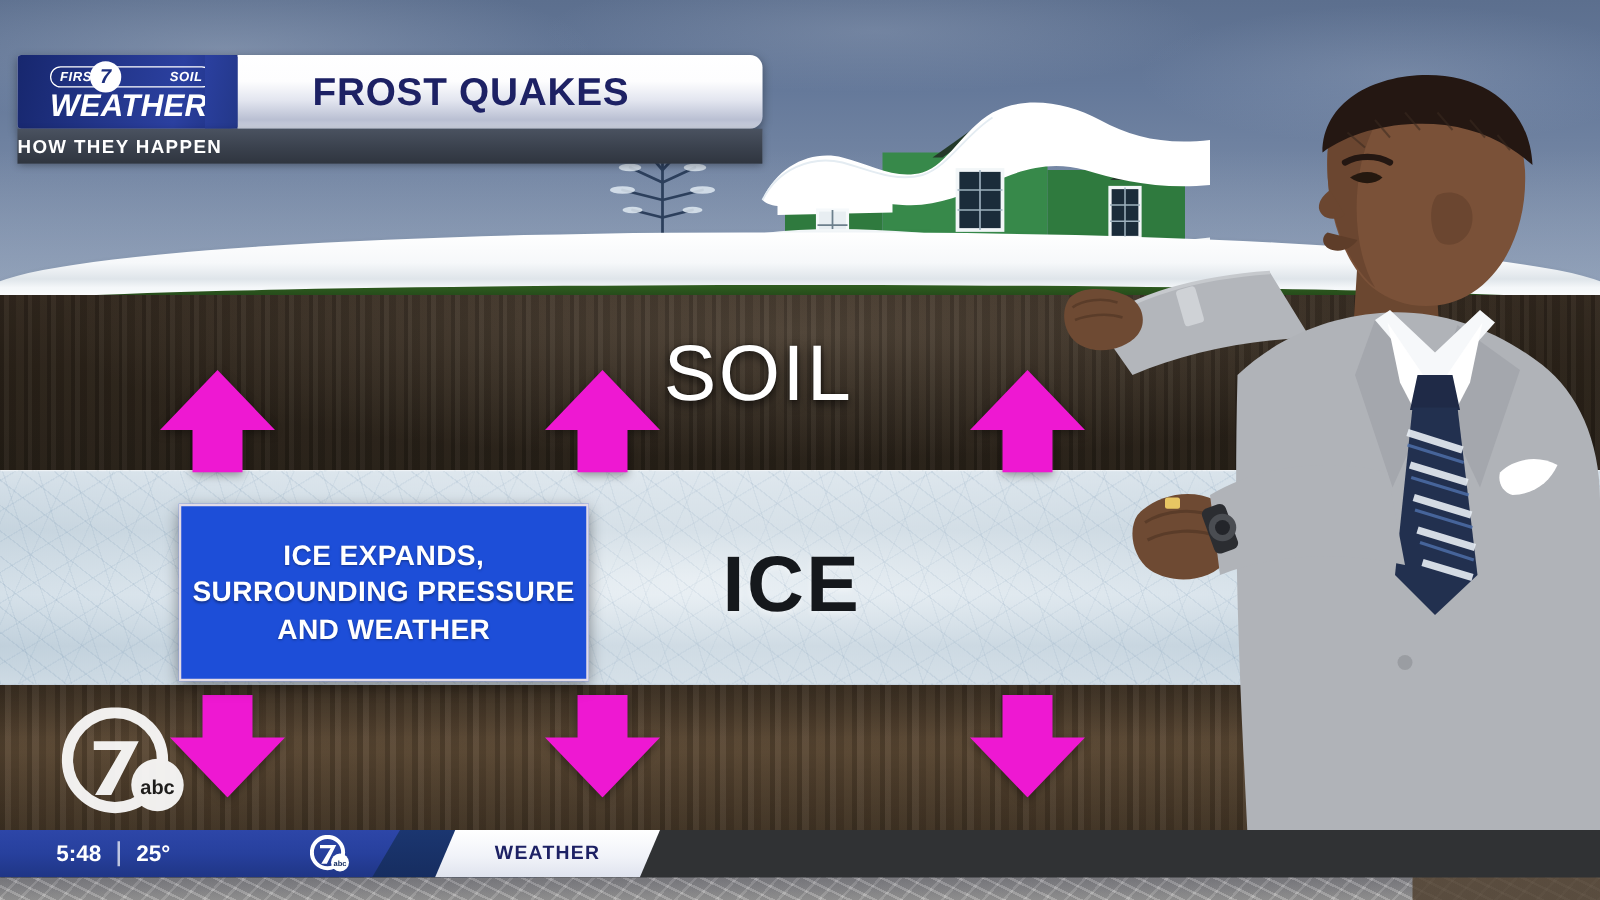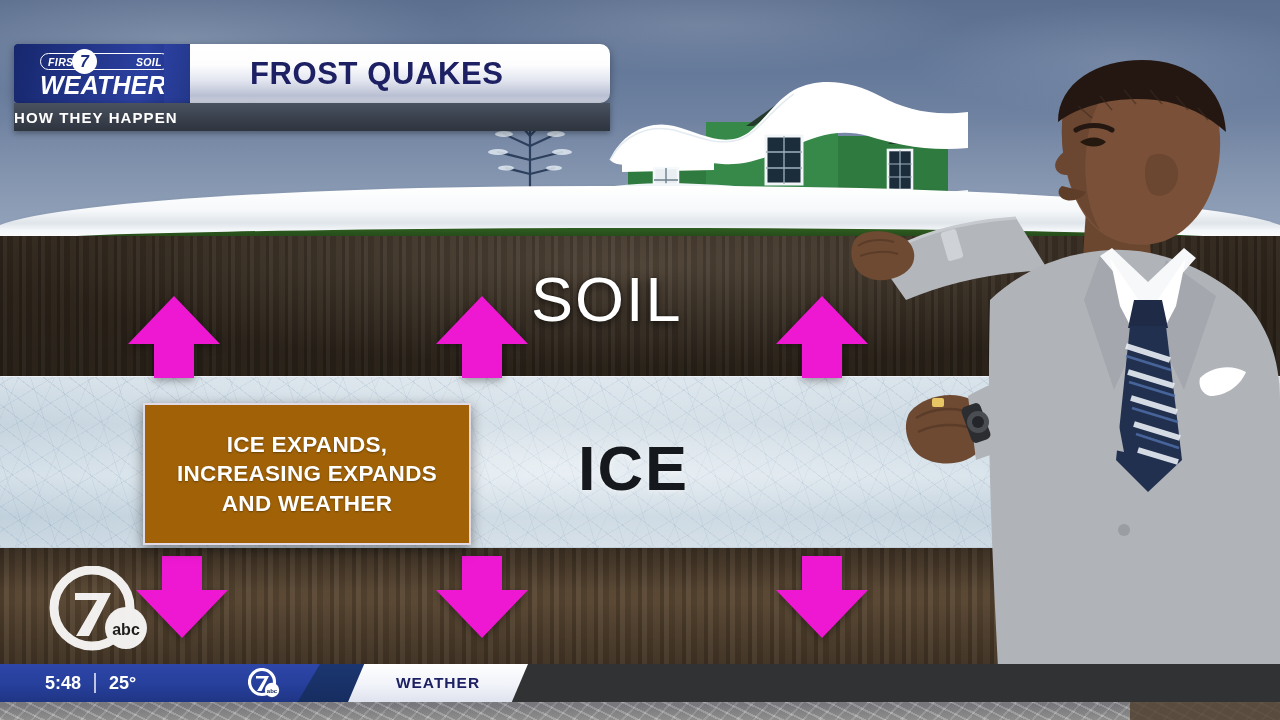--- a/index.html
+++ b/index.html
@@ -120,21 +120,21 @@
     text-shadow:0 2px 5px rgba(255,255,255,.45);
   }
 
   
   .arrow{ position:absolute; }
   .arrow svg{ display:block; filter:drop-shadow(0 2px 4px rgba(0,0,0,.4)); }
 
   
   .callout{
     position:absolute; left:143px; top:403px; width:328px; height:142px;
-    background:#a16207;
+    background:#1d4ed8;
     border:2px solid #e2dbe6;
     display:flex; align-items:center; justify-content:center;
     box-shadow:0 4px 12px rgba(0,0,0,.45);
   }
   .callout-text{
     color:#fff; font-size:22.5px; font-weight:bold; line-height:1.30;
     text-align:center; letter-spacing:.3px; padding:0 8px;
     text-shadow:0 1px 2px rgba(0,0,0,.35);
   }
 
@@ -341,21 +341,21 @@
   </div>
   <div class="arrow" style="left:776px; top:556px;">
     <svg width="92" height="82" viewBox="0 0 92 82">
         <path d="M46 82 L92 34 L66 34 L66 0 L26 0 L26 34 L0 34 Z" fill="#EE18D2"></path>
       </svg>
   </div>
 
   <div class="callout">
     <div class="callout-text">
       <div>ICE EXPANDS,</div>
-      <div>INCREASING EXPANDS</div>
+      <div>SURROUNDING PRESSURE</div>
       <div>AND WEATHER</div>
     </div>
   </div>
 
   <div class="met">
     <svg width="432" height="608" viewBox="0 0 432 608">
 
       <path d="M30 200 C60 176 110 162 168 158 L200 210 C150 212 100 222 58 240 Z" fill="#b3b6bb"></path>
       <path d="M30 200 C60 176 110 162 168 158" fill="none" stroke="#c6c9cd" stroke-width="3"></path>
 

